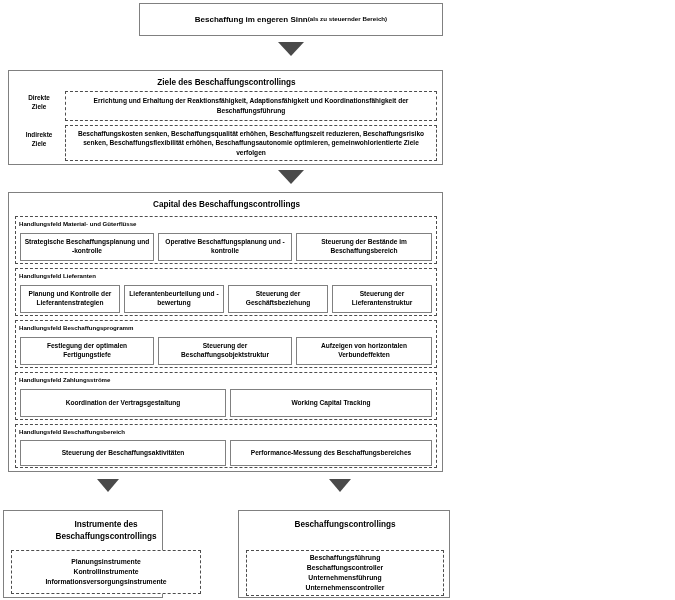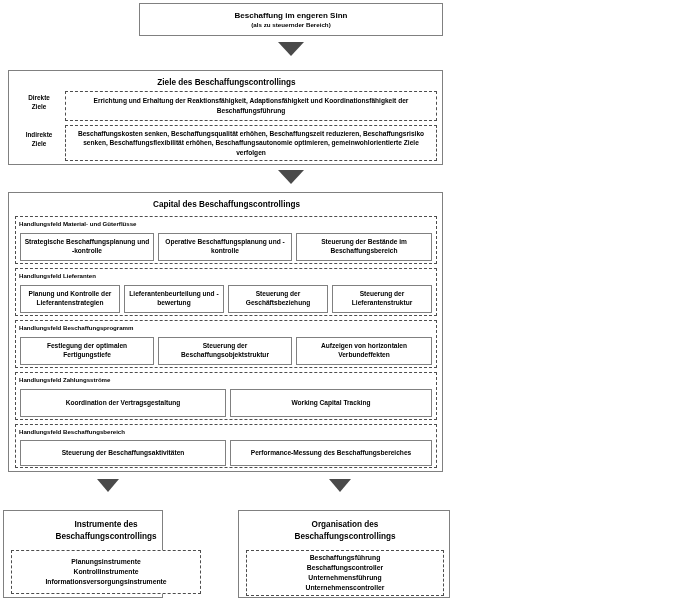--- a/index.html
+++ b/index.html
@@ -113,21 +113,21 @@
     border-left: 11px solid transparent;
     border-right: 11px solid transparent;
     border-top: 13px solid #4a4a4a;
   }
 </style>
 </head>
 <body>
 
 <div id="canvas">
 
-  <div class="abs outerbox" style="left:139px; top:3px; width:304px; height:33px; display:flex; flex-direction:column; align-items:center; justify-content:center;">
+  <div class="abs outerbox" style="left:139px; top:3px; width:304px; height:33px; display:flex; flex-direction:row; align-items:center; justify-content:center;">
     <div class="title-main">Beschaffung im engeren Sinn</div>
     <div class="title-sub">(als zu steuernder Bereich)</div>
   </div>
 
   <div class="abs arrow" style="left:278px; top:42px;"></div>
 
   <div class="abs outerbox" style="left:8px; top:70px; width:435px; height:95px;padding-left:47px;">
     <div class="section-title abs" style="left:0; top:7px; width:435px;">Ziele des Beschaffungscontrollings</div>
 
     <div class="abs side-label" style="left:6px; top:23px; width:48px;">
@@ -197,21 +197,20 @@
     </div>
     <div class="abs dashbox bottom-list" style="left:7px; top:39px; width:190px; height:44px;">
       <div>Planungsinstrumente</div>
       <div>Kontrollinstrumente</div>
       <div>Informationsversorgungsinstrumente</div>
     </div>
   </div>
 
   <div class="abs outerbox" style="left:238px; top:510px; width:212px; height:88px;">
     <div class="abs bottom-title" style="left:0; top:8px; width:212px;">
-      <div>Organisation des</div>
       <div>Beschaffungscontrollings</div>
     </div>
     <div class="abs dashbox bottom-list" style="left:7px; top:39px; width:198px; height:46px;">
       <div>Beschaffungsführung</div>
       <div>Beschaffungscontroller</div>
       <div>Unternehmensführung</div>
       <div>Unternehmenscontroller</div>
     </div>
   </div>
 

